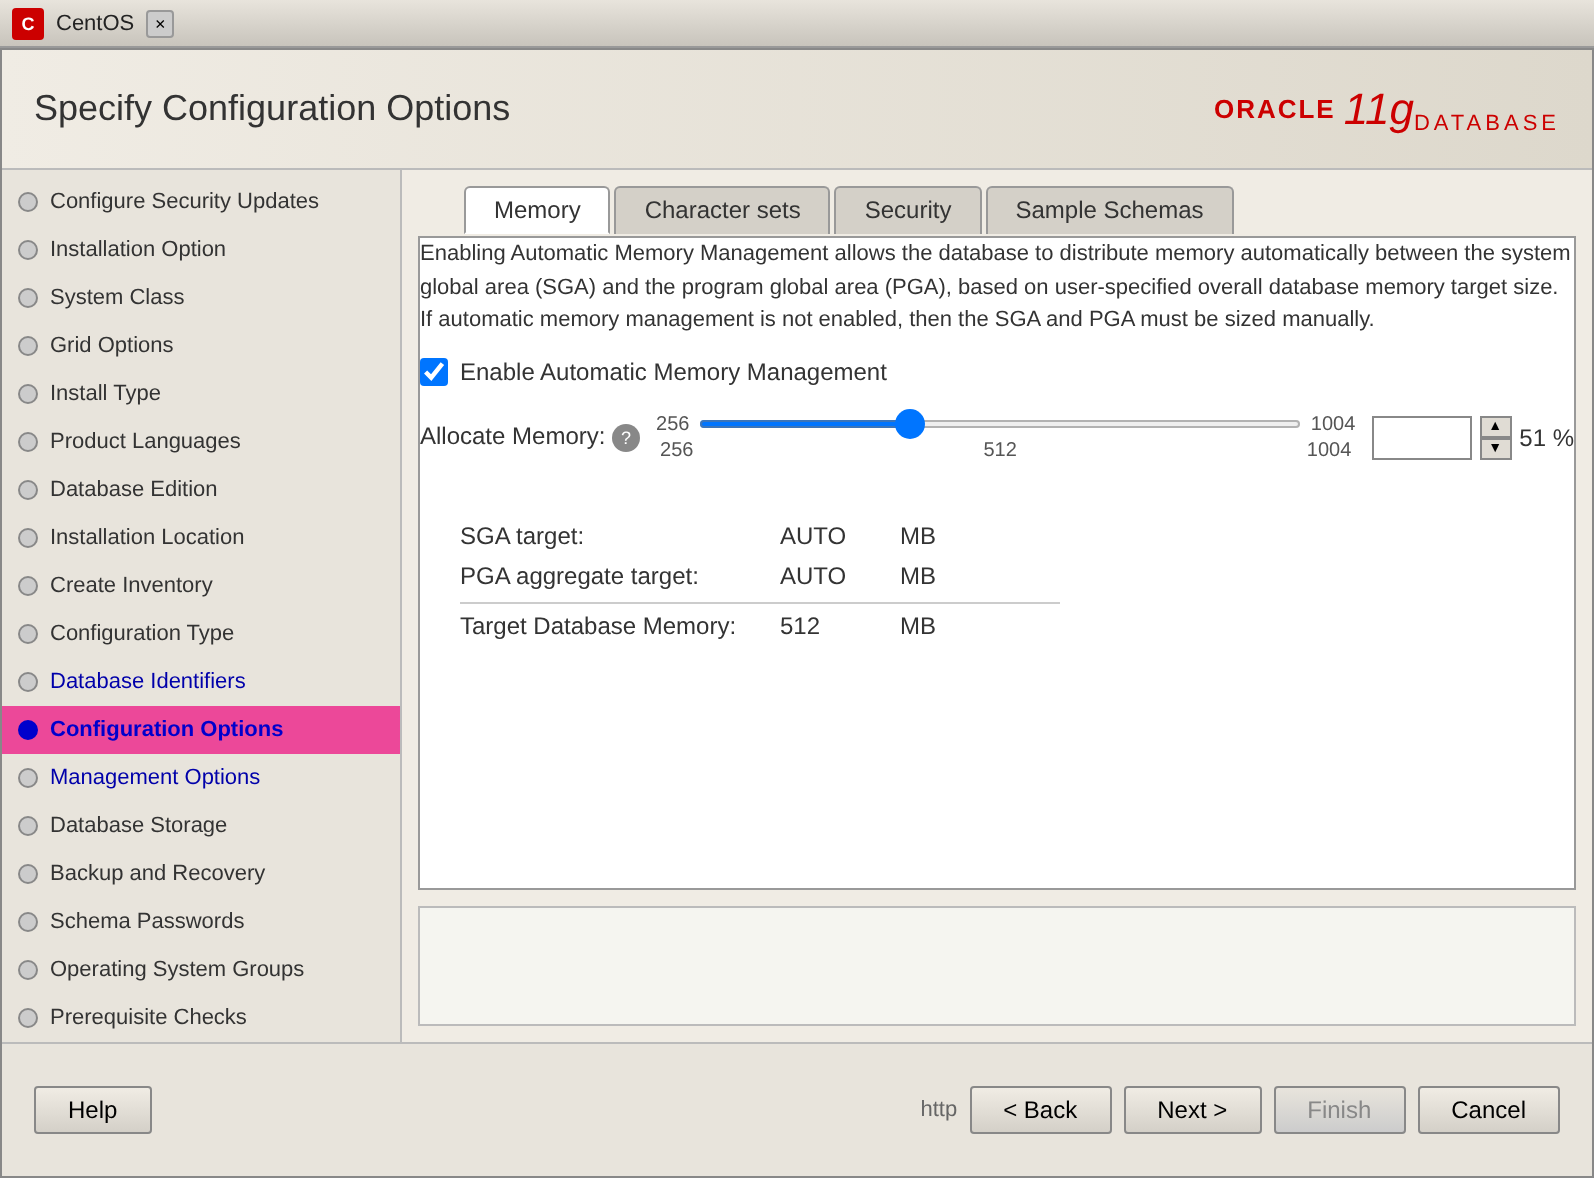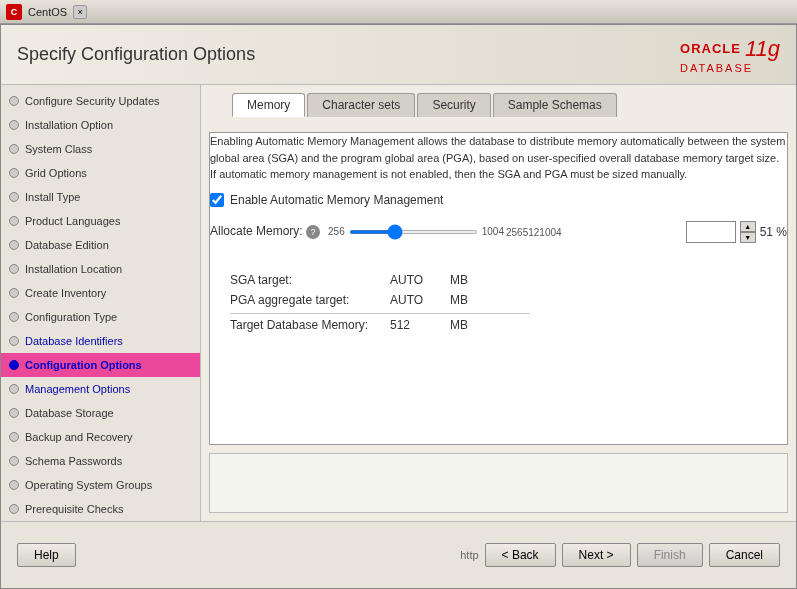--- a/index.html
+++ b/index.html
@@ -63,22 +63,21 @@
       justify-content: space-between;
       min-height: 60px;
     }
     .dialog-header-title {
       font-size: 18px;
       color: #333;
       font-weight: normal;
     }
     .oracle-logo {
       display: flex;
-      flex-direction: column;
-      align-items: flex-start;
+      align-items: flex-end;
     }
     .oracle-logo-text {
       font-size: 13px;
       color: #cc0000;
       font-weight: bold;
       letter-spacing: 1px;
     }
     .oracle-db-text {
       font-size: 11px;
       color: #cc0000;
@@ -151,21 +150,21 @@
       padding: 8px;
       display: flex;
       flex-direction: column;
       overflow: hidden;
     }
 
     
     .tab-bar {
       display: flex;
       gap: 2px;
-      margin-bottom: 16px;
+      margin-bottom: 2px;
       padding-left: 23px;
     }
     .tab {
       padding: 4px 14px;
       border: 1px solid #999;
       border-bottom: none;
       background: #d4d0c8;
       cursor: pointer;
       font-size: 12px;
       color: #333;
@@ -226,21 +225,21 @@
       background: #888;
       border-radius: 50%;
       color: white;
       font-size: 9px;
       text-align: center;
       line-height: 14px;
       cursor: pointer;
     }
     .slider-container {
       display: flex;
-      flex-direction: row;
+      flex-direction: column;
       flex: 1;
     }
     .slider-track-row {
       display: flex;
       align-items: center;
       gap: 4px;
     }
     .slider-min { font-size: 10px; color: #555; }
     .slider-max { font-size: 10px; color: #555; }
     input[type=range] {

